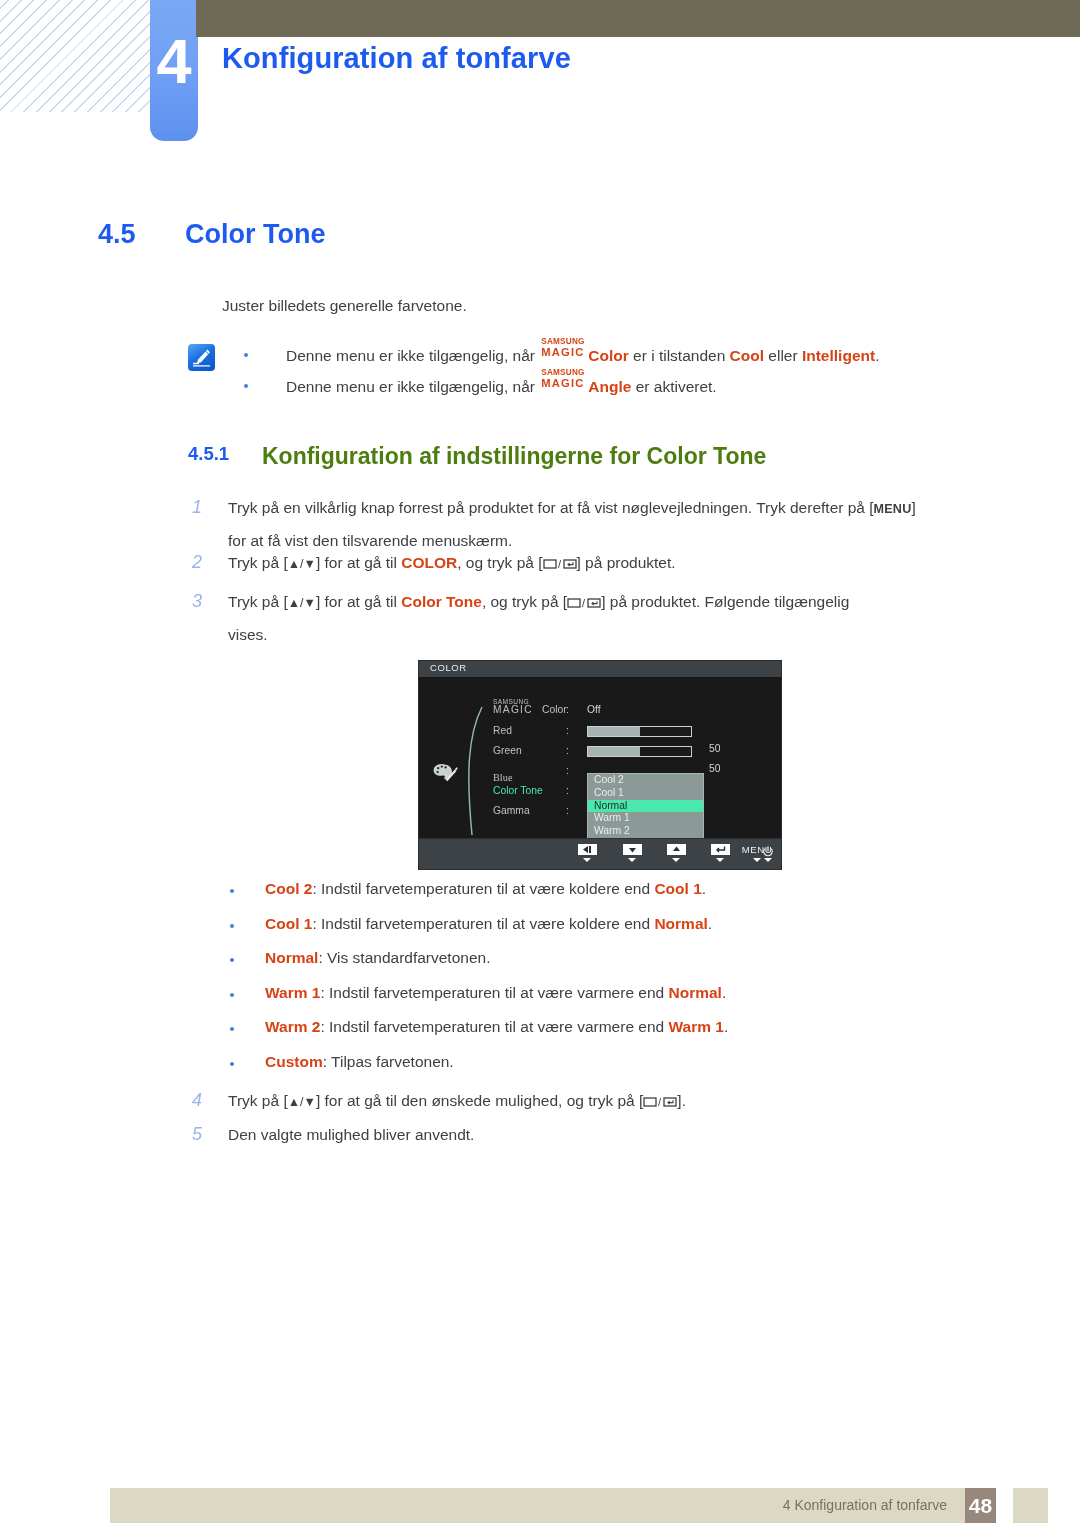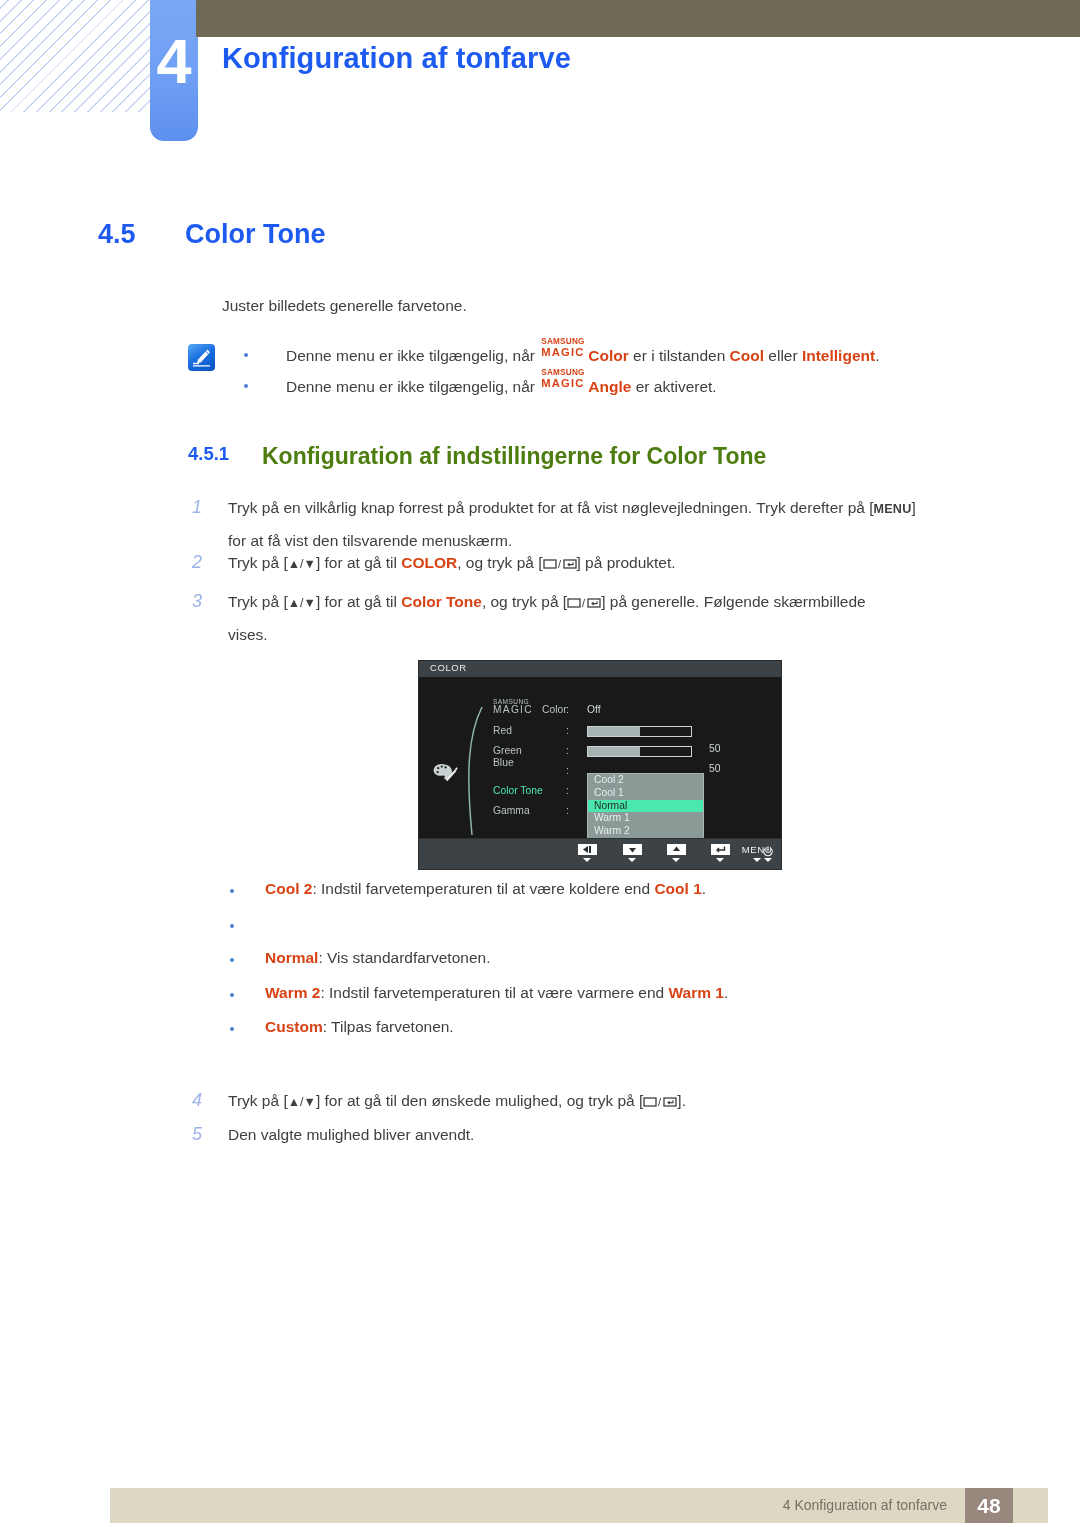--- a/index.html
+++ b/index.html
@@ -222,21 +222,21 @@
     width:855px; height:35px;
     background:#ddd8c4;
   }
   #footer-text {
     position:absolute; right:18px; top:9px;
     font-size:14px; color:#7a6f63;
     white-space:nowrap;
   }
   #footer-page {
     position:absolute; left:965px; top:1488px;
-    width:48px; height:35px;
+    width:31px; height:35px;
     background:#97877d;
     color:#ffffff;
     font-size:21px; font-weight:700;
     display:flex; align-items:center; justify-content:center;
   }
   #footer-pad {
     position:absolute; left:1013px; top:1488px;
     width:35px; height:35px;
     background:#ddd8c4;
   }
@@ -307,21 +307,21 @@
 </div>
 
 <div class="step" style="left:192px; top:586px; width:830px;">
   <span class="step-num">3</span>
   <span class="step-body">
     <span>Tryk på [</span><span class="arrowglyph">▲/▼</span><span>] for at gå til </span><span class="red">Color Tone</span><span>, og tryk på [</span><span class="icn"><svg width="34" height="12" viewBox="0 0 34 12">
           <rect x="1" y="2" width="12" height="8" fill="none" stroke="#3f3f3f" stroke-width="1.3"></rect>
           <text x="15" y="10" font-size="11" fill="#3f3f3f" font-family="Liberation Sans,sans-serif">/</text>
           <rect x="21" y="2" width="12" height="8" fill="none" stroke="#3f3f3f" stroke-width="1.3"></rect>
           <path d="M30 4.3 L30 6.6 L25 6.6 M26.6 5.2 L25 6.6 L26.6 8" stroke="#3f3f3f" stroke-width="1.1" fill="none"></path>
-        </svg></span><span>] på generelle. Følgende skærmbillede</span><br>
+        </svg></span><span>] på produktet. Følgende tilgængelig</span><br>
     <span>vises.</span>
   </span>
 </div>
 
 <div id="osd">
   <div id="osd-titlebar"></div>
   <div id="osd-title">COLOR</div>
 
   <div id="osd-body">
 
@@ -358,21 +358,21 @@
       </span>
     <span class="osd-num" style="top:48px;">50</span>
 
     <span class="osd-label" style="top:68px;">Green</span>
     <span class="osd-colon" style="top:68px;">:</span>
     <span class="osd-bar" style="top:69px;">
         <i style="width:50%"></i>
       </span>
     <span class="osd-num" style="top:68px;">50</span>
 
-    <span class="osd-label" style="top:80px;">Blue</span>
+    <span class="osd-label" style="top:95px;font-family:Liberation Serif, serif;">Blue</span>
     <span class="osd-colon" style="top:88px;">:</span>
 
     <span class="osd-label" style="top:108px; color:#4ae8ae;">Color Tone</span>
     <span class="osd-colon" style="top:108px;">:</span>
 
     <span class="osd-label" style="top:128px;">Gamma</span>
     <span class="osd-colon" style="top:128px;">:</span>
 
     <div id="osd-dropdown">
       <div class="dd-item">Cool 2</div>
@@ -434,24 +434,29 @@
   </div>
 </div>
 
 <div id="options">
   <div class="opt-row">
     <span class="opt-bullet"></span>
     <span class="opt-text"><span class="red">Cool 2</span><span>: </span><span>Indstil farvetemperaturen til at være koldere end </span><span class="red">Cool 1</span><span>.</span></span>
   </div>
   <div class="opt-row">
     <span class="opt-bullet"></span>
+    <span class="opt-text"><span class="red">Cool 1</span><span>: </span><span>Indstil farvetemperaturen til at være koldere end </span><span class="red">Normal</span><span>.</span></span>
   </div>
   <div class="opt-row">
     <span class="opt-bullet"></span>
     <span class="opt-text"><span class="red">Normal</span><span>: </span><span>Vis standardfarvetonen.</span><span class="red"></span><span></span></span>
+  </div>
+  <div class="opt-row">
+    <span class="opt-bullet"></span>
+    <span class="opt-text"><span class="red">Warm 1</span><span>: </span><span>Indstil farvetemperaturen til at være varmere end </span><span class="red">Normal</span><span>.</span></span>
   </div>
   <div class="opt-row">
     <span class="opt-bullet"></span>
     <span class="opt-text"><span class="red">Warm 2</span><span>: </span><span>Indstil farvetemperaturen til at være varmere end </span><span class="red">Warm 1</span><span>.</span></span>
   </div>
   <div class="opt-row">
     <span class="opt-bullet"></span>
     <span class="opt-text"><span class="red">Custom</span><span>: </span><span>Tilpas farvetonen.</span><span class="red"></span><span></span></span>
   </div>
 </div>

